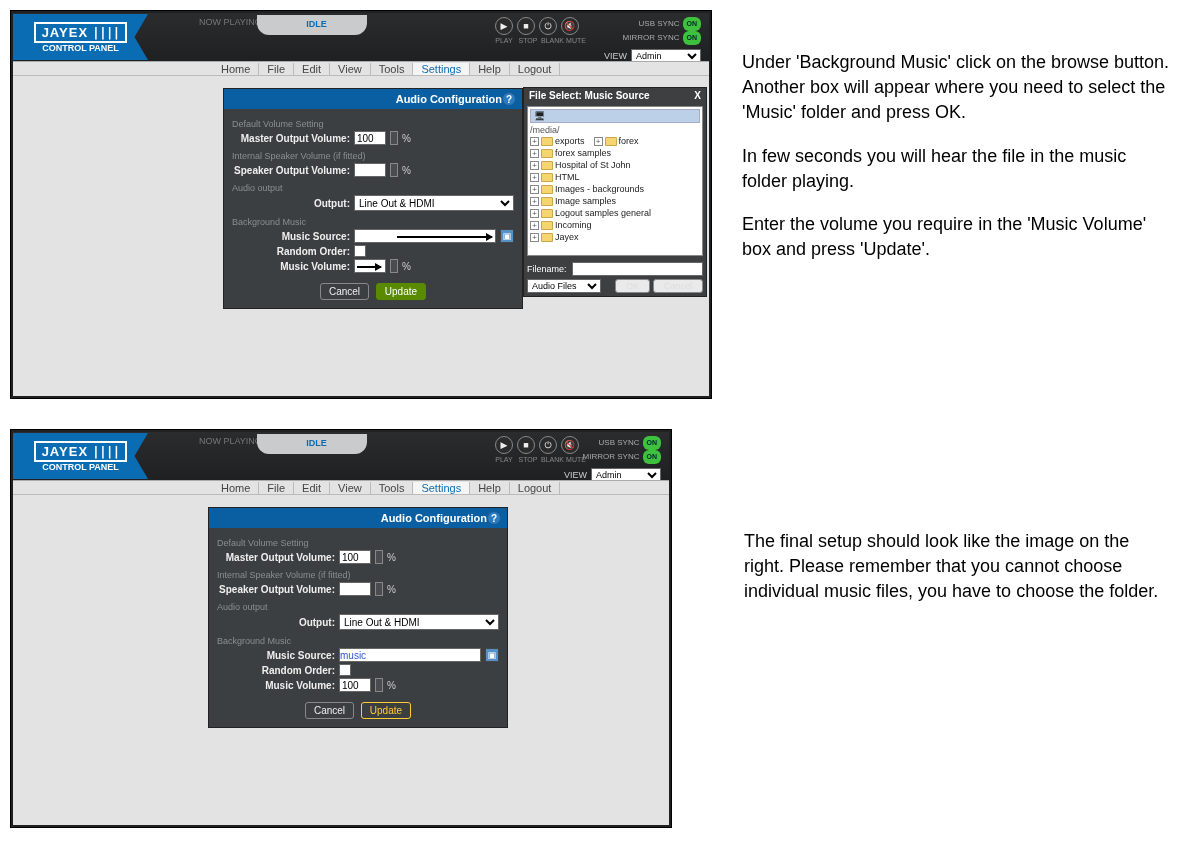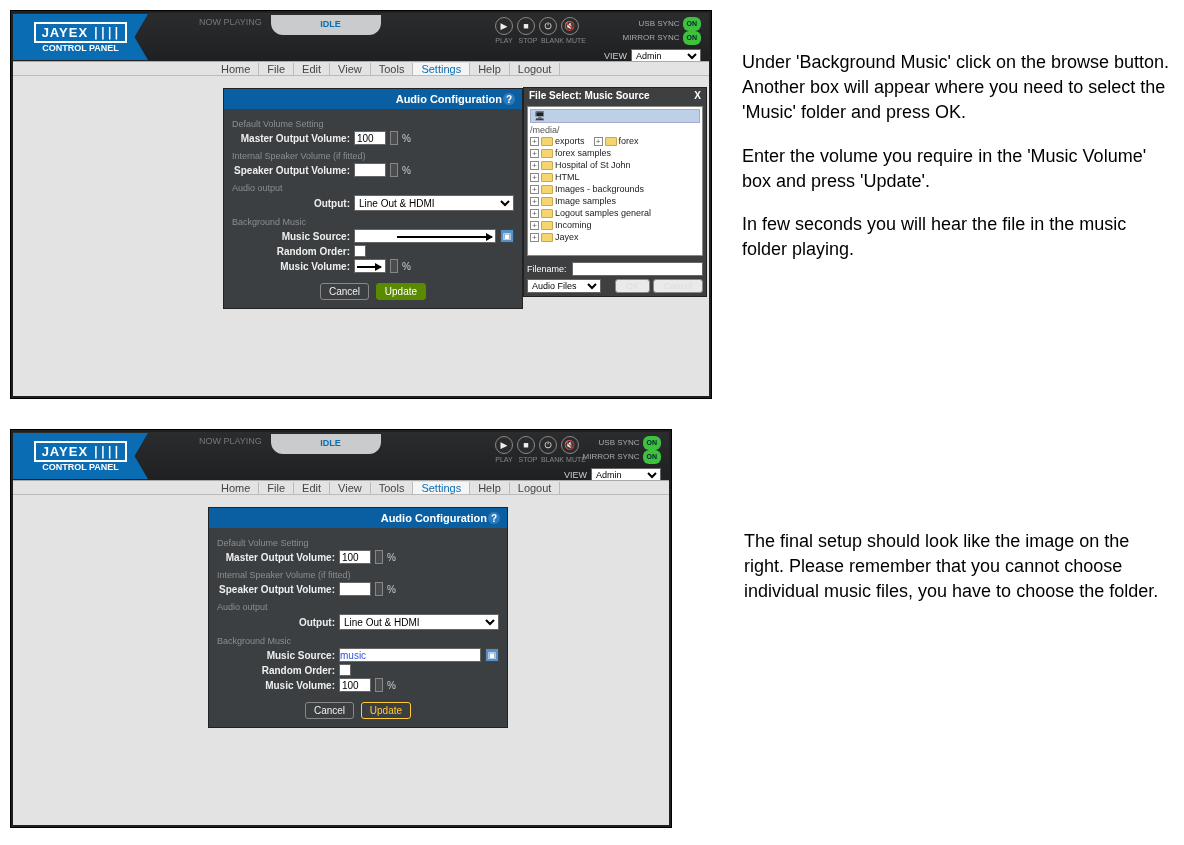--- a/index.html
+++ b/index.html
@@ -69,21 +69,21 @@
   .now-playing {
     position: absolute;
     top: 4px;
     left: 186px;
     font-size: 9px;
     color: #777;
   }
   .idle-tab {
     position: absolute;
     top: 2px;
-    left: 258px;
+    left: 244px;
     width: 110px;
     height: 20px;
     background: #c9cbcc;
     border-radius: 0 0 12px 12px;
     text-align: center;
     font-size: 9px;
     line-height: 18px;
     color: #0a6db4;
     font-weight: bold;
     padding-left: 9px;
@@ -572,22 +572,22 @@
           </div>
         </div>
       </div>
 
       <div class="main-spacer"></div>
     </div>
   </div>
 
   <div class="doc-text">
     <p>Under 'Background Music' click on the browse button.  Another box will appear where you need to select the 'Music' folder and press OK.</p>
+    <p>In few seconds you will hear the file in the music folder playing.</p>
     <p>Enter the volume you require in the 'Music Volume' box and press 'Update'.</p>
-    <p>In few seconds you will hear the file in the music folder playing.</p>
   </div>
 </div>
 
 <div class="doc-row row2">
   <div class="app-frame">
     <div class="app-header">
       <div class="logo-chevron">
         <div class="logo-box">
           <span>JAYEX</span>
           <span class="logo-bars">||||</span>

